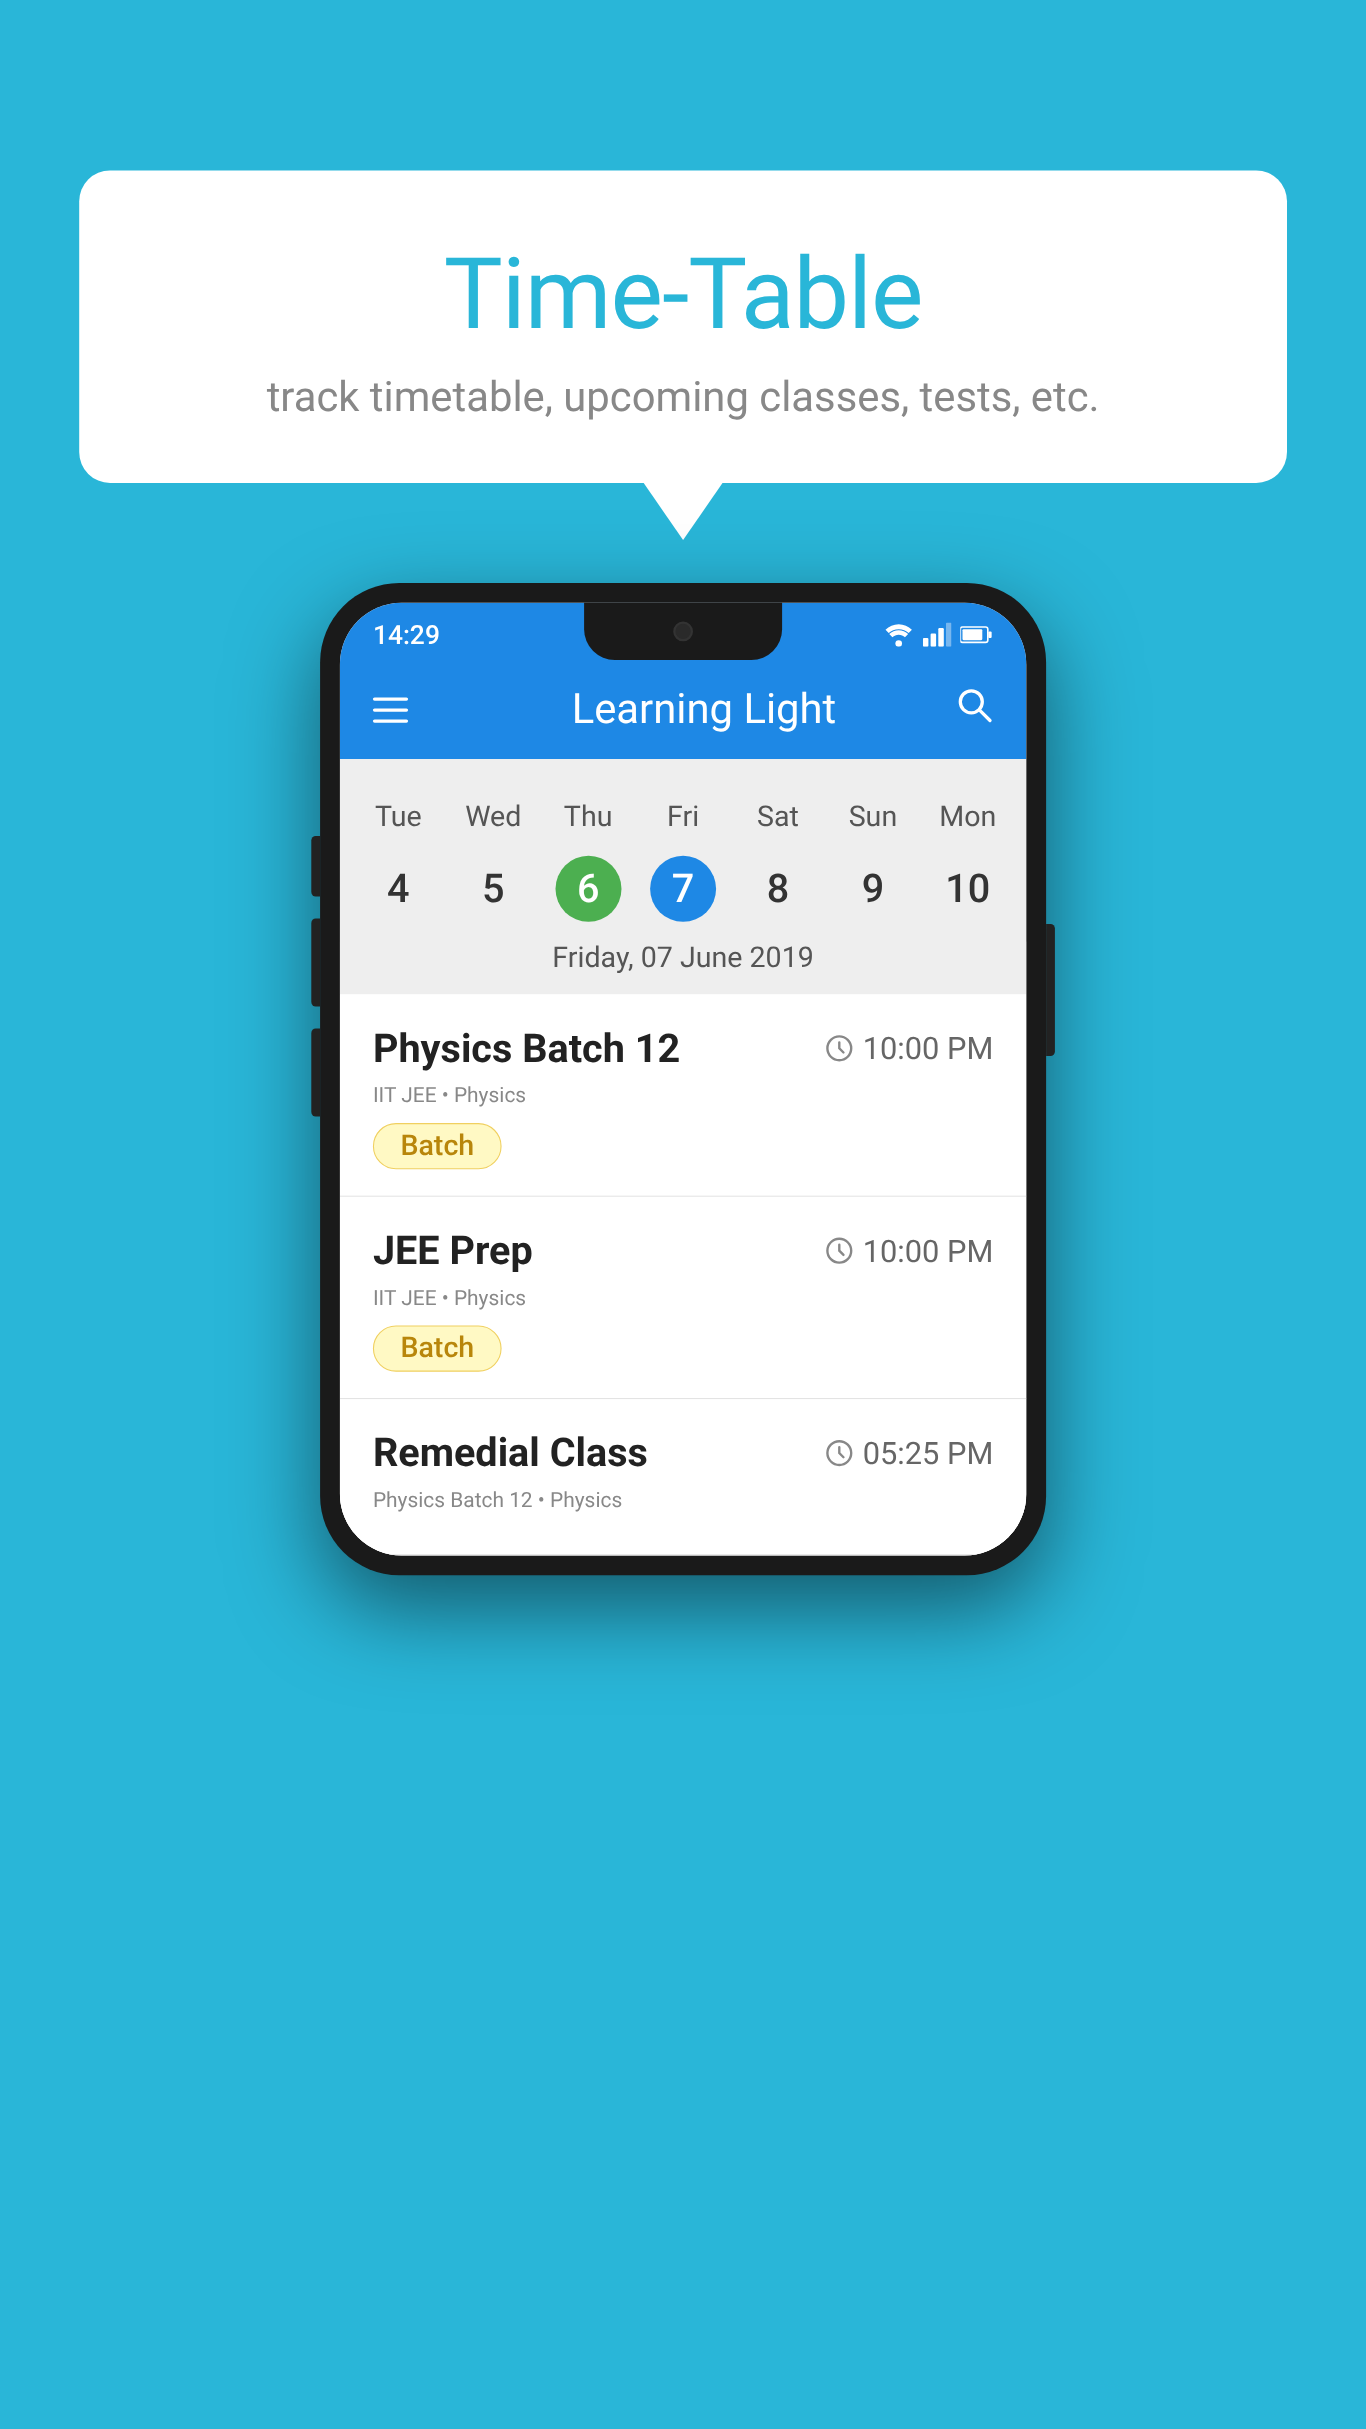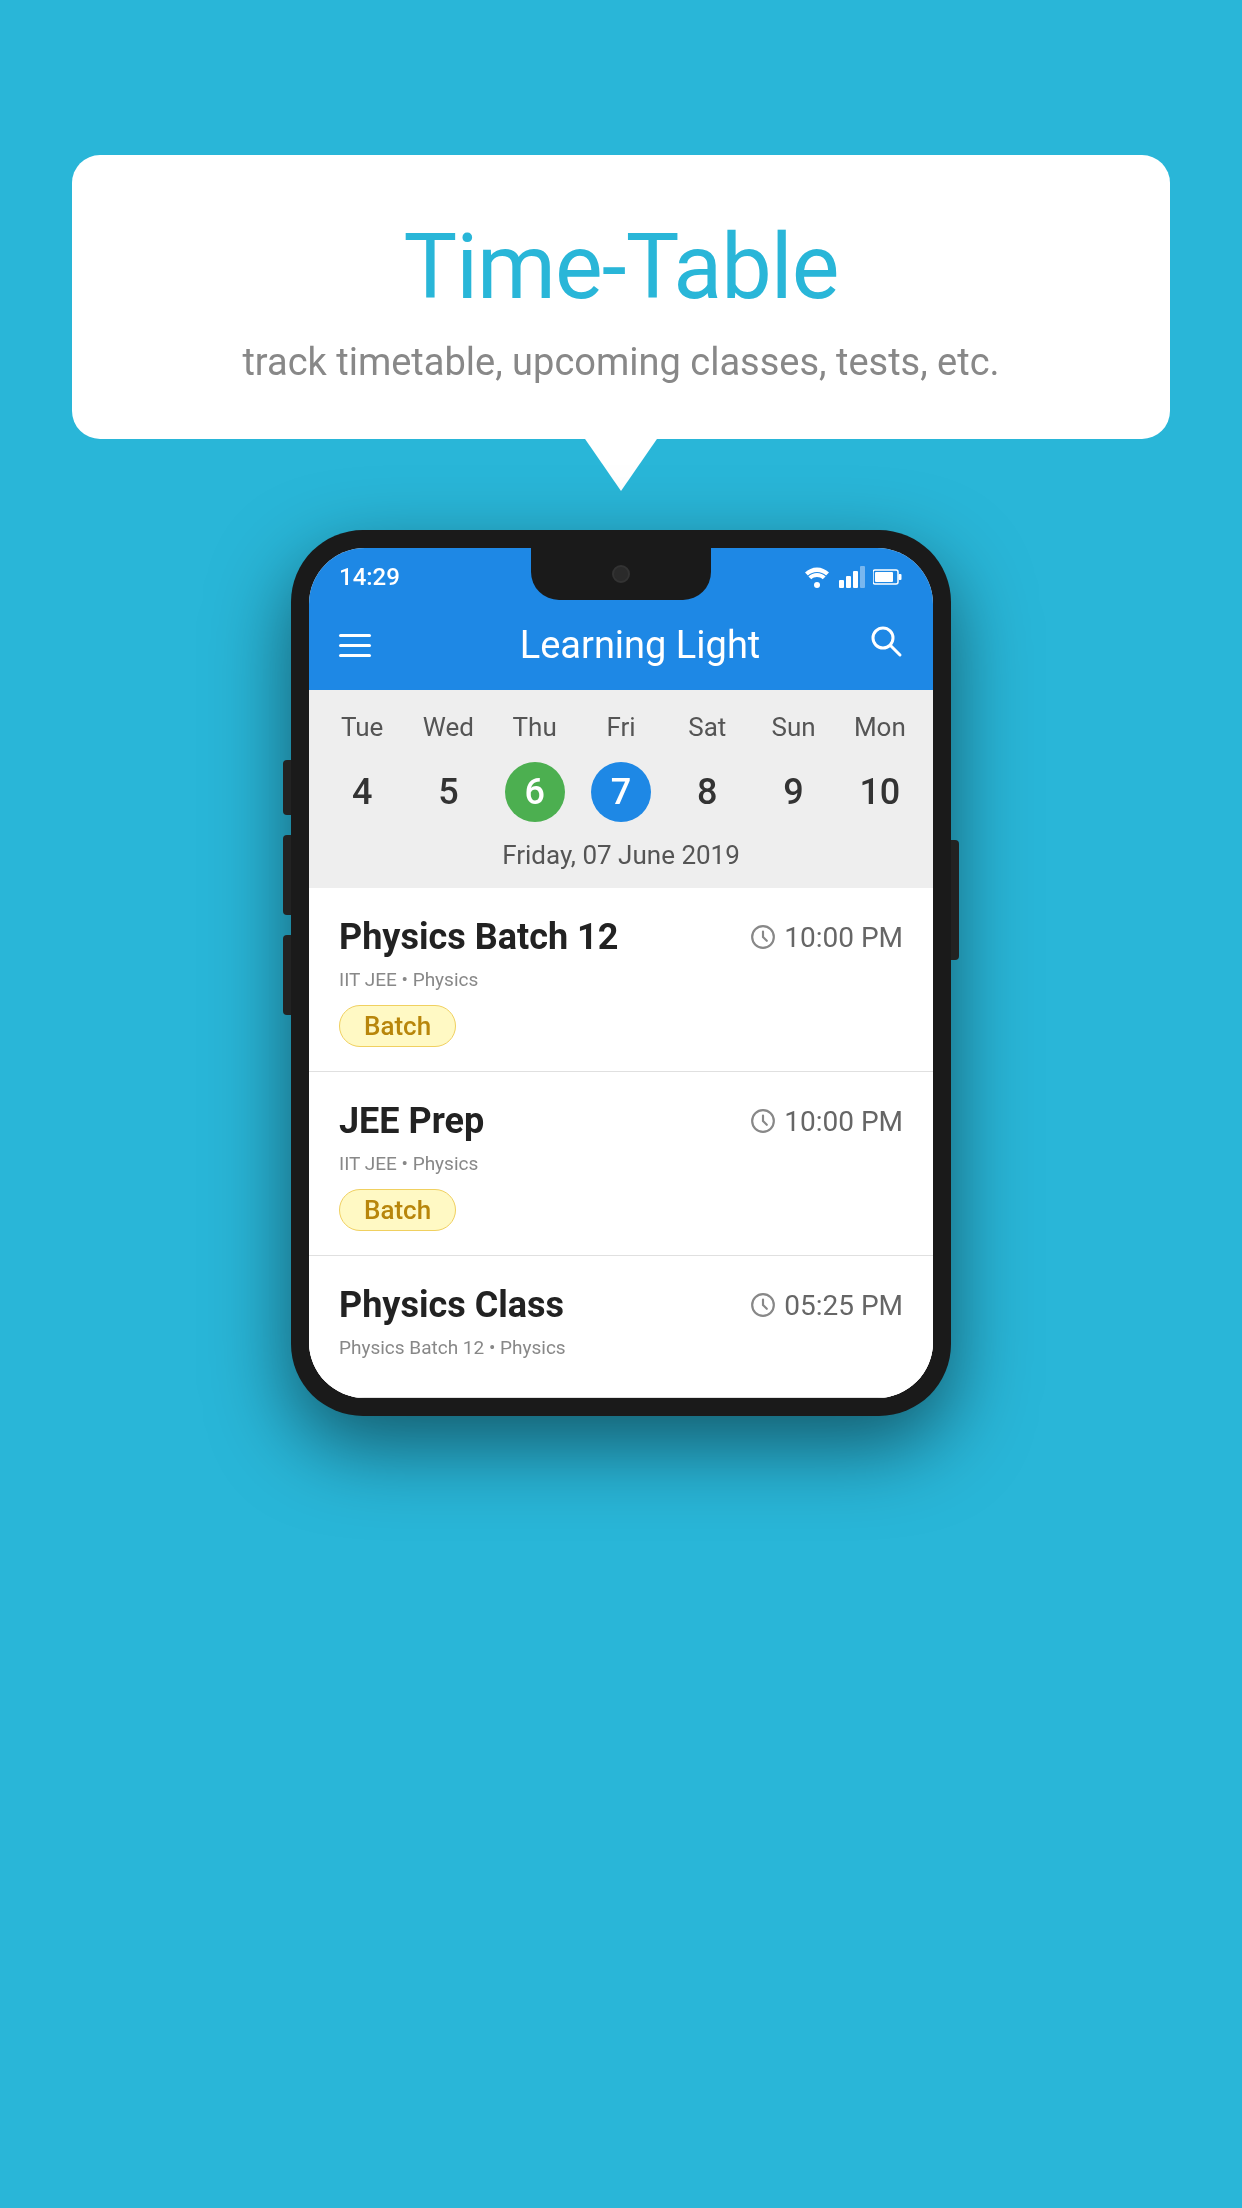--- a/index.html
+++ b/index.html
@@ -203,21 +203,21 @@
 
     
     .calendar-section {
       background: #eeeeee;
       padding: 0;
     }
 
     .calendar-days-header {
       display: grid;
       grid-template-columns: repeat(7, 1fr);
-      padding: 22px 10px 8px;
+      padding: 38px 10px 8px;
     }
 
     .day-name {
       text-align: center;
       font-size: 26px;
       color: #555;
       font-weight: 400;
     }
 
     .calendar-dates {
@@ -432,21 +432,21 @@
               <div class="schedule-time">
                 <svg width="26" height="26" viewBox="0 0 24 24" fill="none">
                   <circle cx="12" cy="12" r="10" stroke="#888" stroke-width="2"></circle>
                   <polyline points="12 7 12 12 15.5 15.5" stroke="#888" stroke-width="2" stroke-linecap="round"></polyline>
                 </svg>
                 <span>10:00 PM</span>
               </div>
             </div><div class="schedule-subtitle">IIT JEE • Physics</div><span class="batch-badge">Batch</span></div>
           <div class="schedule-item">
             <div class="schedule-item-header">
-              <span class="schedule-title">Physics Class</span>
+              <span class="schedule-title">Remedial Class</span>
               <div class="schedule-time">
                 <svg width="26" height="26" viewBox="0 0 24 24" fill="none">
                   <circle cx="12" cy="12" r="10" stroke="#888" stroke-width="2"></circle>
                   <polyline points="12 7 12 12 15.5 15.5" stroke="#888" stroke-width="2" stroke-linecap="round"></polyline>
                 </svg>
                 <span>05:25 PM</span>
               </div>
             </div>
             <div class="schedule-subtitle">Physics Batch 12 • Physics</div>
           </div>

